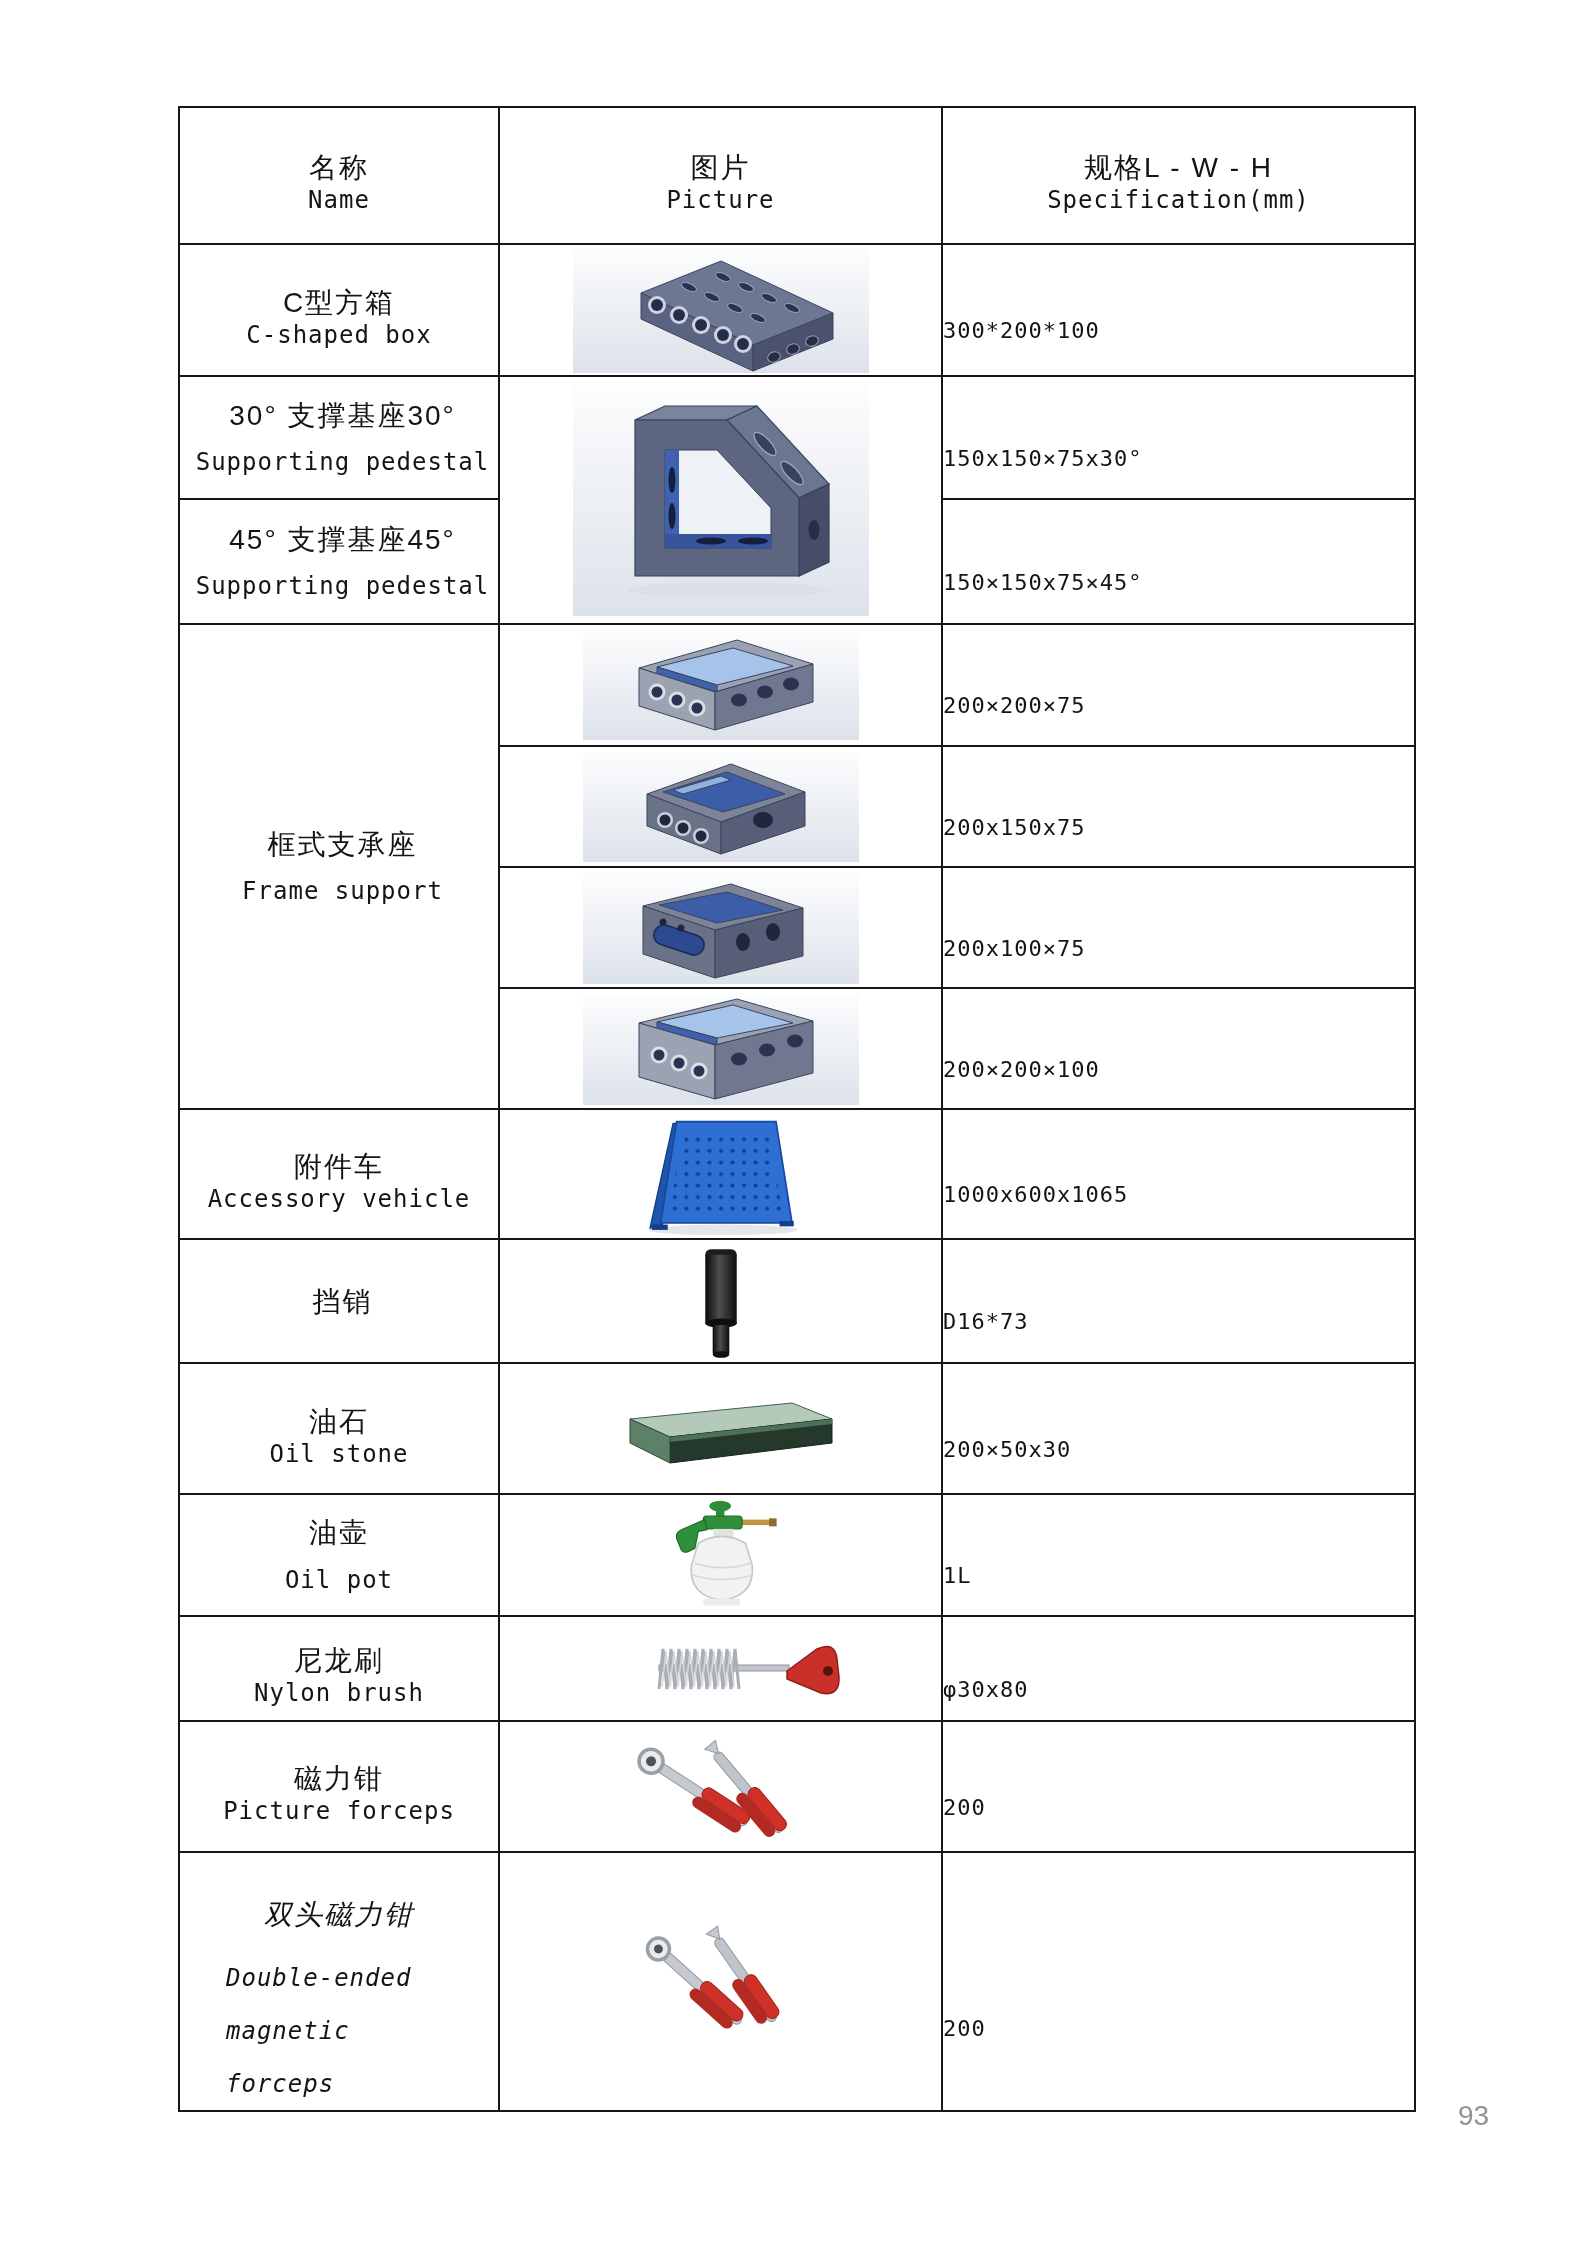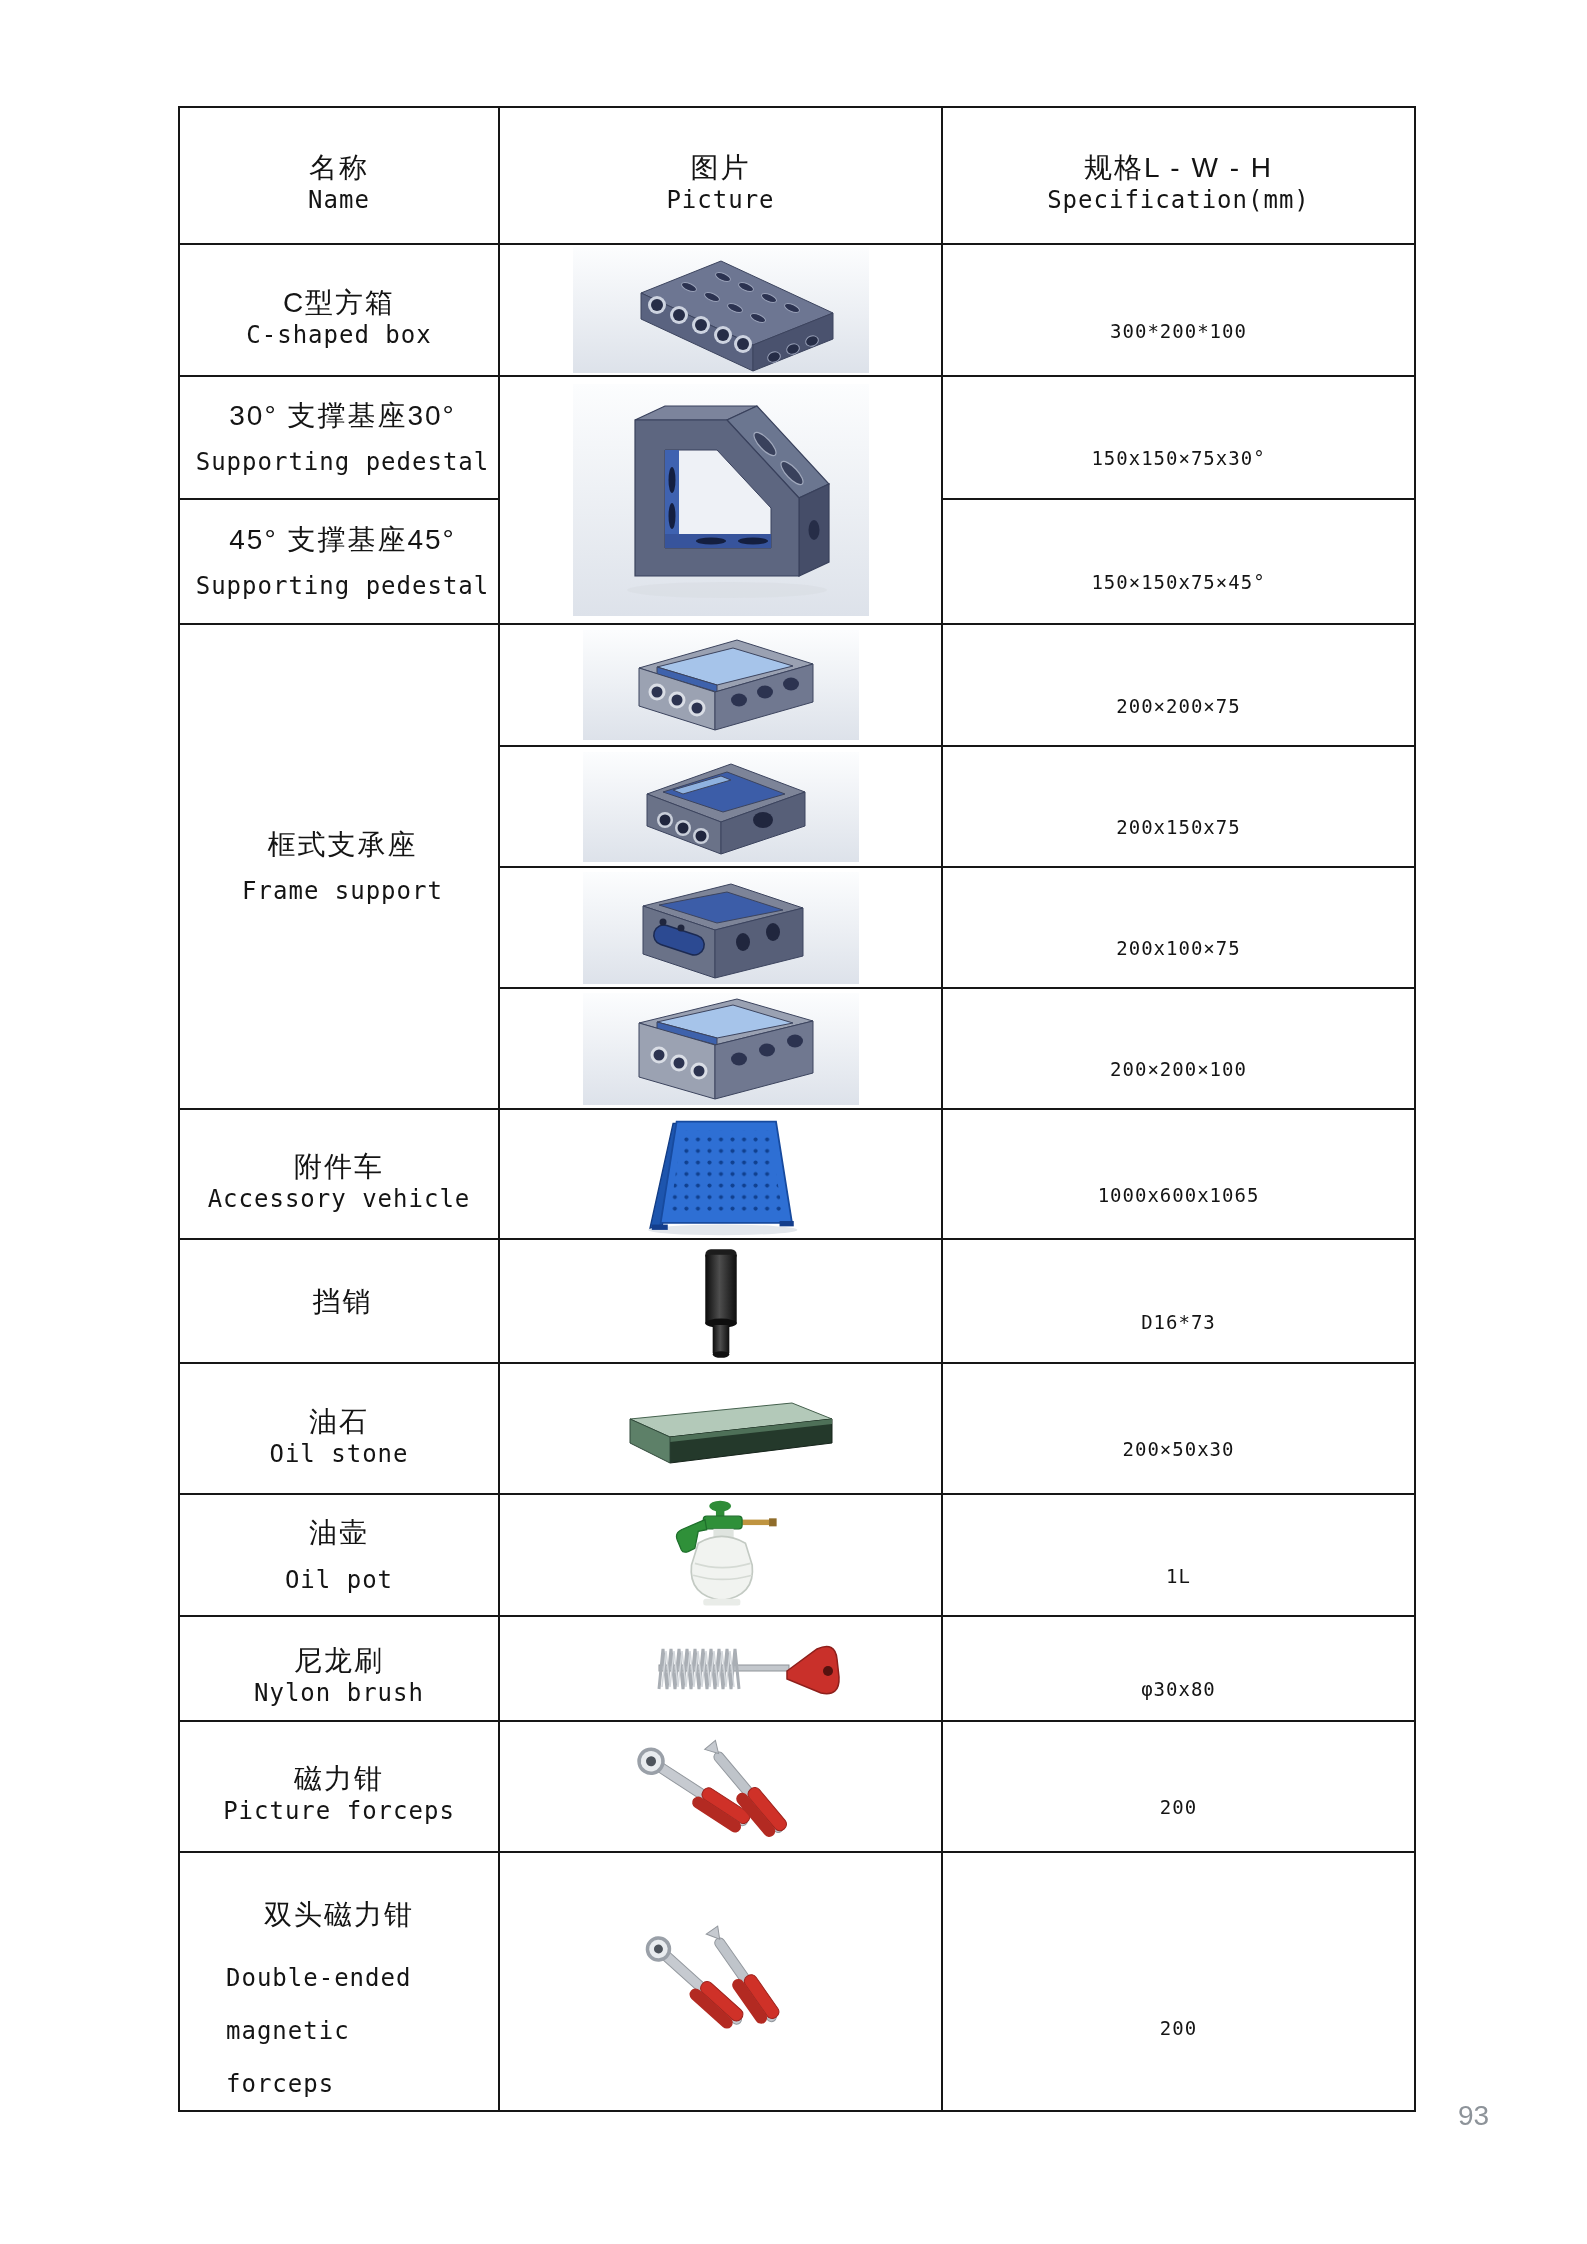--- a/index.html
+++ b/index.html
@@ -3,27 +3,27 @@
 <meta charset="utf-8">
 <style>
   html,body{margin:0;padding:0;background:#ffffff;}
   .page{position:relative;width:1587px;height:2244px;background:#ffffff;overflow:hidden;
         font-family:"Liberation Sans","DejaVu Sans",sans-serif;color:#141414;}
   table.catalog{position:absolute;left:178px;top:106px;width:1236px;
         border-collapse:collapse;table-layout:fixed;}
   table.catalog td{border:2px solid #161616;padding:0;vertical-align:middle;overflow:hidden;}
   .zh{font-size:28px;letter-spacing:2px;line-height:1.25;}
   .en{font-size:24px;font-family:"DejaVu Sans Mono","Liberation Mono",monospace;letter-spacing:1px;line-height:1.25;}
-  .spec{font-size:19px;font-family:"DejaVu Sans Mono","Liberation Mono",monospace;
-        text-align:center;letter-spacing:1px;margin-top:41px;}
+  .spec{font-size:22px;font-family:"DejaVu Sans Mono","Liberation Mono",monospace;
+        letter-spacing:1px;margin-top:41px;}
   .cellbox{display:flex;flex-direction:column;align-items:center;height:100%;box-sizing:border-box;text-align:center;}
   .spread{justify-content:flex-end;padding:26px 6px 12px 6px;}
   .centered{justify-content:center;gap:14px;padding:6px;margin-left:7px;}
   .tightcenter{justify-content:center;gap:15px;padding:6px;}
-  .topstart{justify-content:space-between;padding-top:44px;gap:20px;}
+  .topstart{justify-content:space-between;padding-top:44px;gap:20px;font-style:italic;}
   .en-left{align-self:flex-start;text-align:left;padding-left:14px;width:220px;line-height:2.2;letter-spacing:1px;margin-left:32px;}
   .pic-cell{text-align:center;}
   .pic-cell svg{display:block;margin:0 auto;}
   td.spec-top{vertical-align:top;}
   td.spec-top .spec{padding-top:52px;}
   .page-number{position:absolute;left:1458px;top:2100px;font-size:28px;color:#8d9399;
         font-family:"Liberation Sans","DejaVu Sans",sans-serif;}
 </style>
 </head>
 <body>

